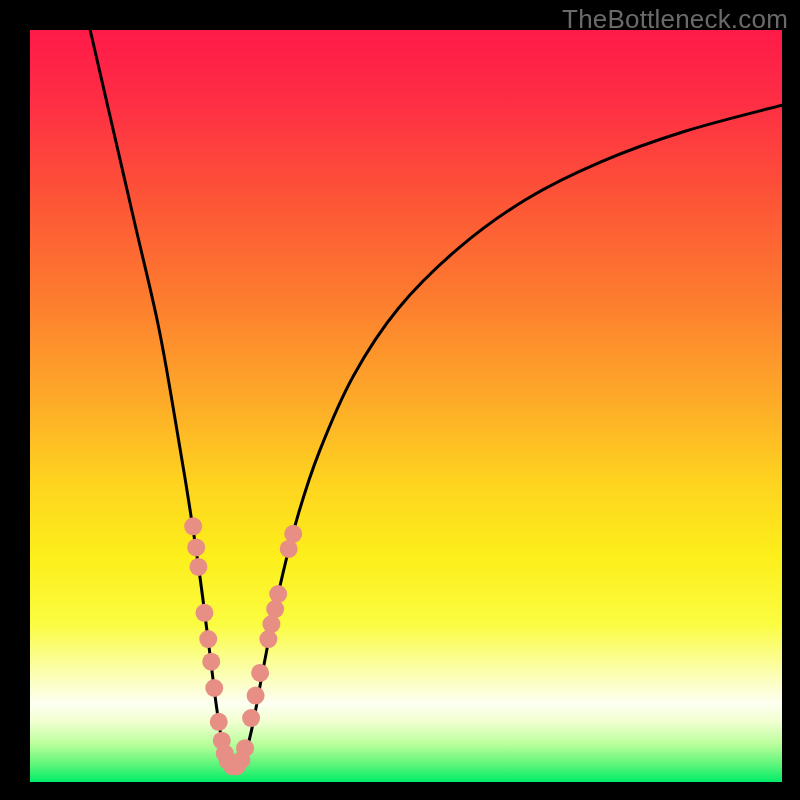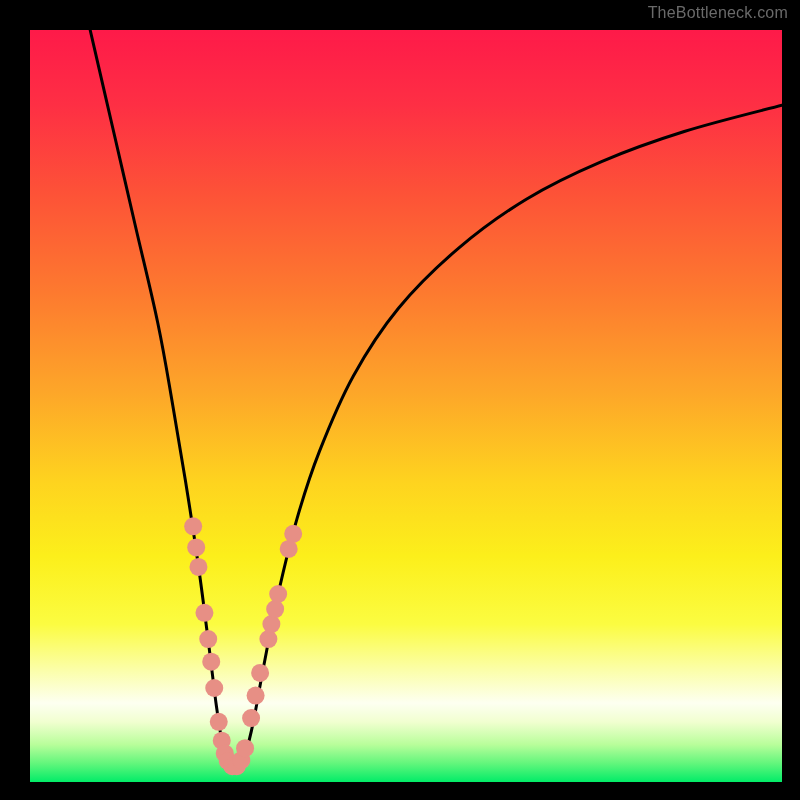--- a/index.html
+++ b/index.html
@@ -21,21 +21,21 @@
     top: 30px;
     width: 752px;
     height: 752px;
     overflow: hidden;
   }
   .watermark {
     position: absolute;
     top: 4px;
     right: 12px;
     color: #6a6a6a;
-    font-size: 16px;
+    font-size: 26px;
     font-weight: 500;
     letter-spacing: 0.2px;
     user-select: none;
   }
   svg { display: block; }
 </style>
 </head>
 <body>
 
 <div class="frame">

